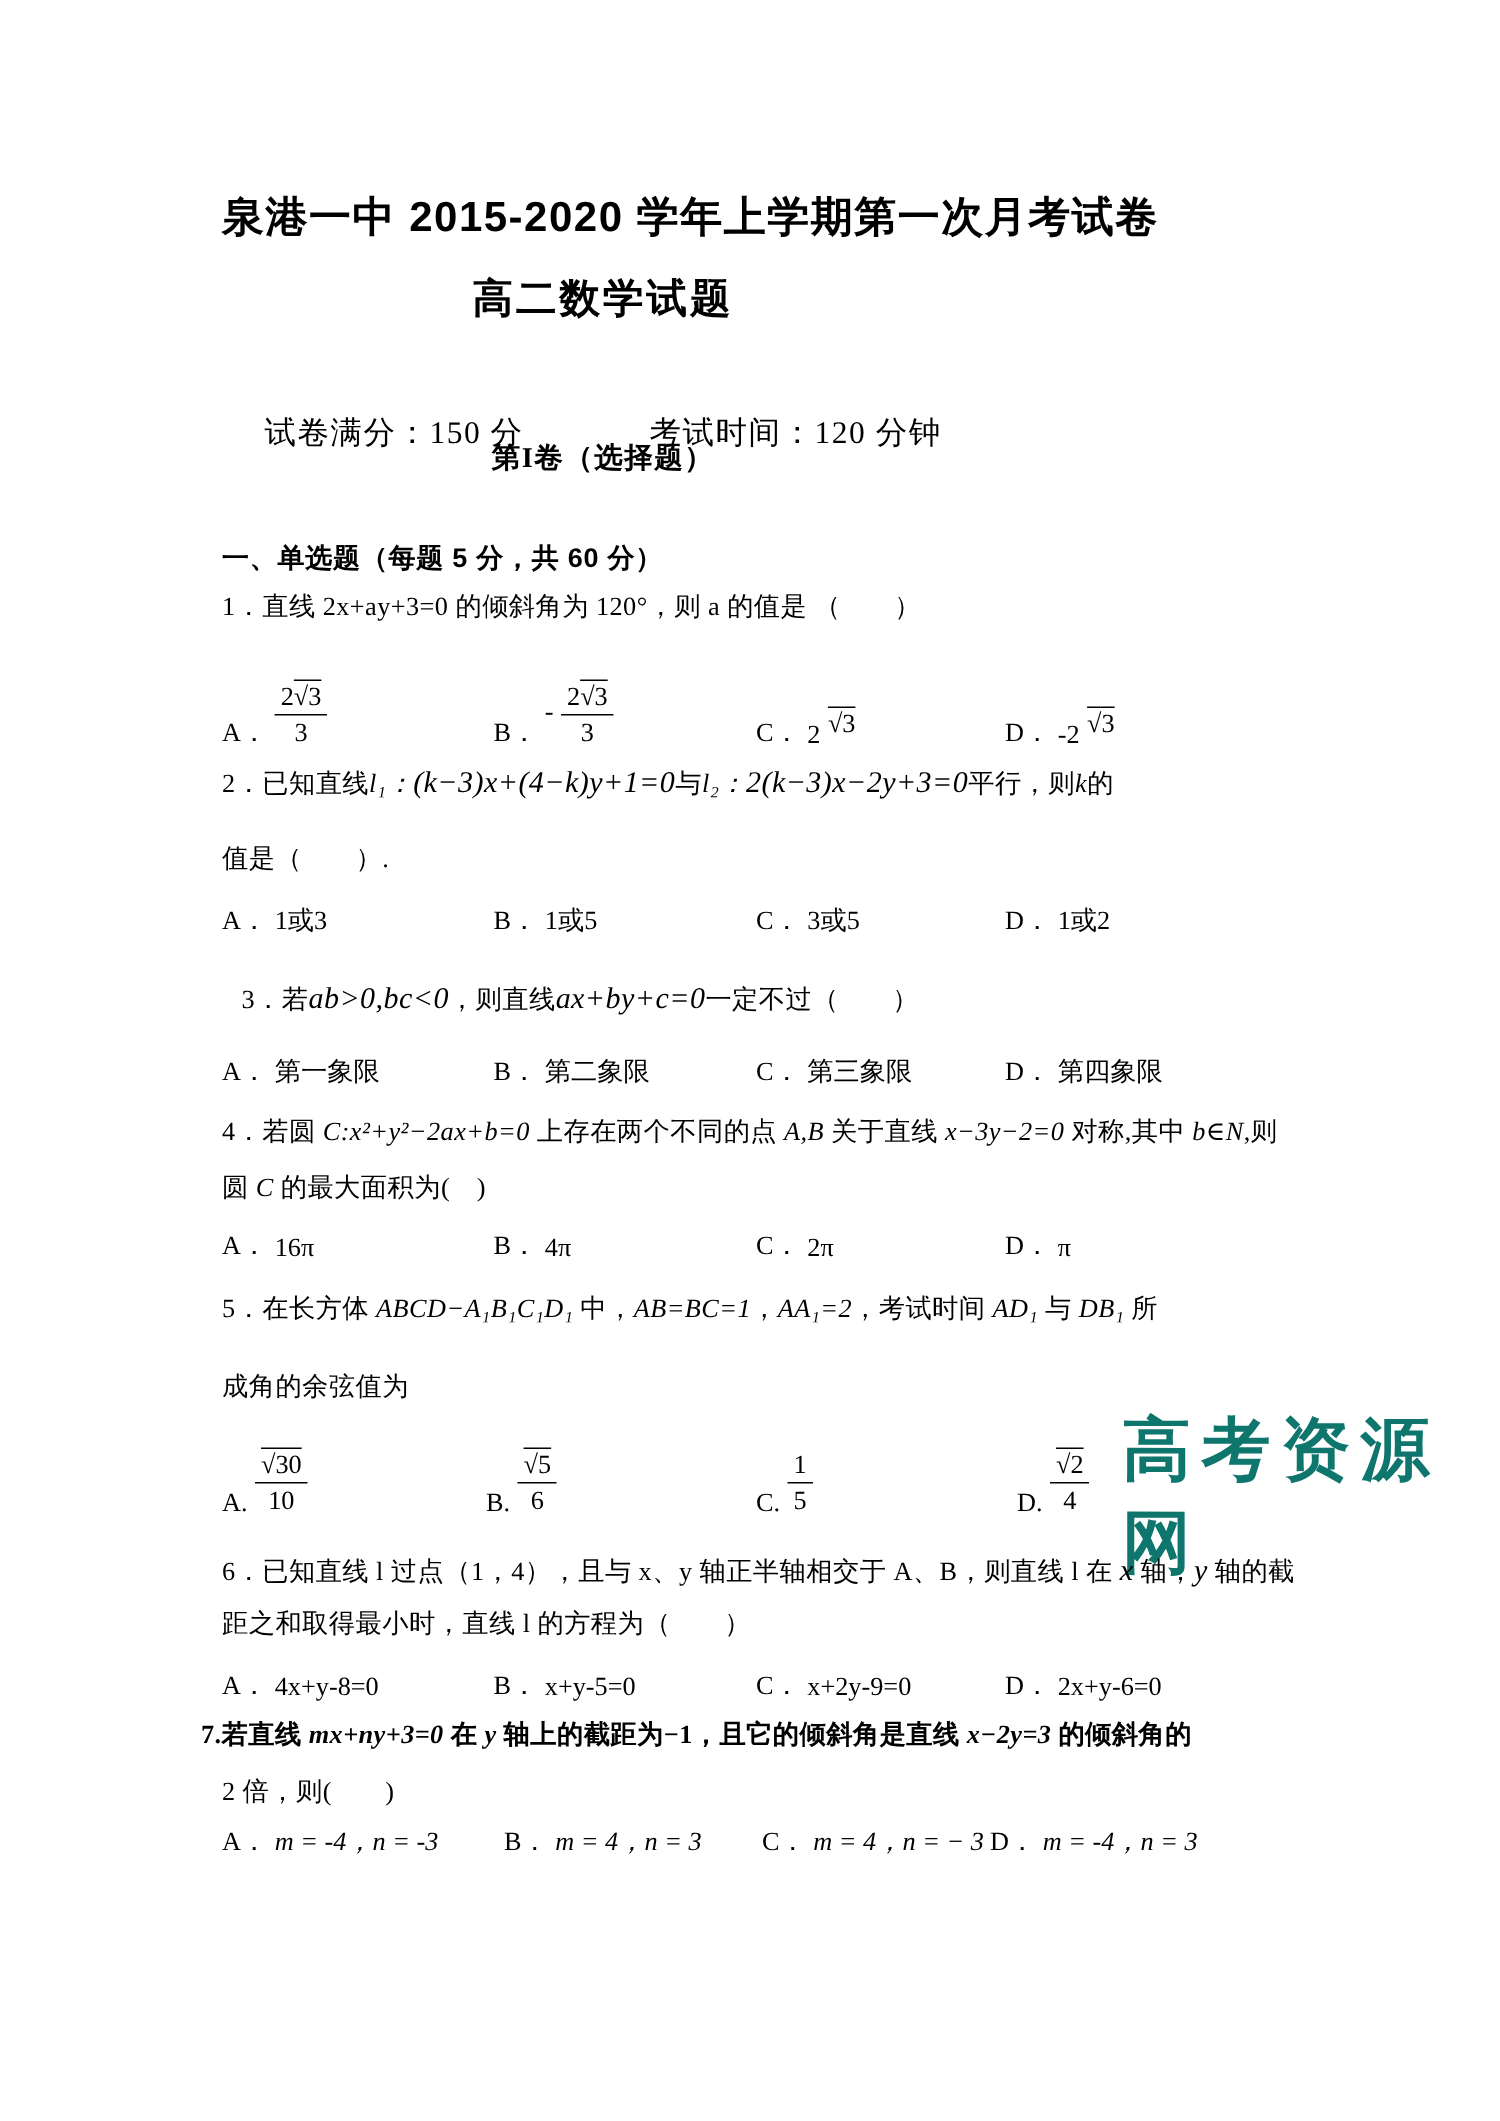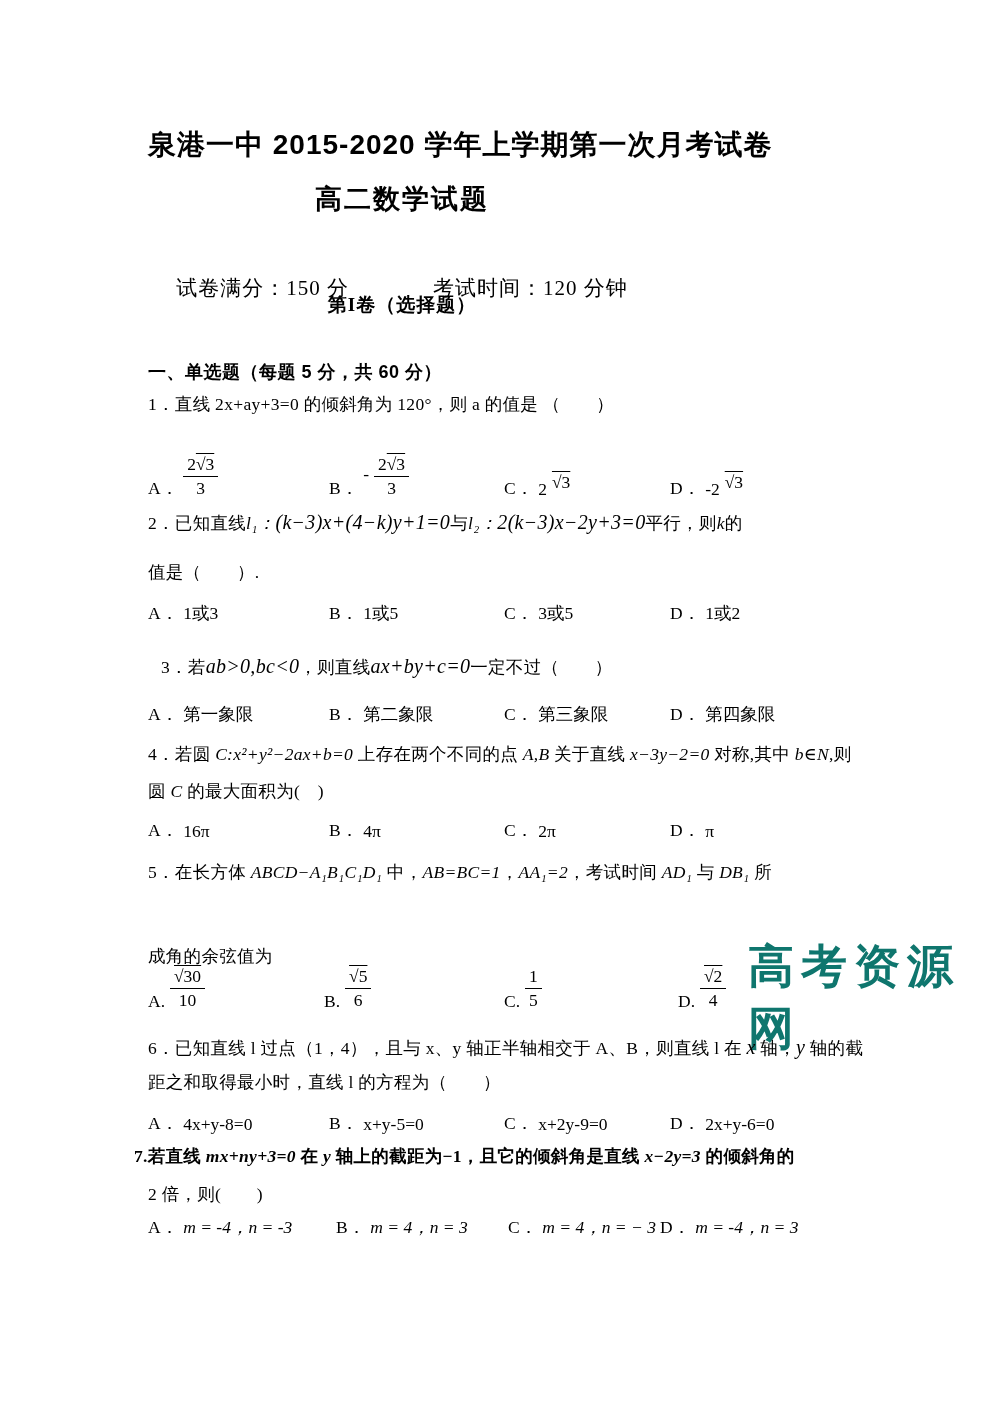--- a/index.html
+++ b/index.html
@@ -148,21 +148,21 @@
     </div>
   <div class="opt">
       <span>D．</span>
       <span>π</span>
     </div>
 </div>
 
 <div class="abs q" style="top:860px;left:148px;">
   <span>5．在长方体 </span><span class="math">ABCD−A₁B₁C₁D₁</span><span> 中，</span><span class="math">AB=BC=1</span><span>，</span><span class="math">AA₁=2</span><span>，考试时间 </span><span class="math">AD₁</span><span> 与 </span><span class="math">DB₁</span><span> 所</span>
 </div>
-<div class="abs q" style="top:912px;left:148px;margin-top:32px;">成角的余弦值为</div>
+<div class="abs q" style="top:912px;left:148px;">成角的余弦值为</div>
 
 <div class="abs opts opts-q5" style="top:946px;left:148px;right:60px;height:66px;">
   <div class="opt">
     <span>A.</span>
     <span class="frac">
       <span class="num"><span class="sqrt">√30</span></span>
       <span class="den">10</span>
     </span>
   </div>
   <div class="opt">

